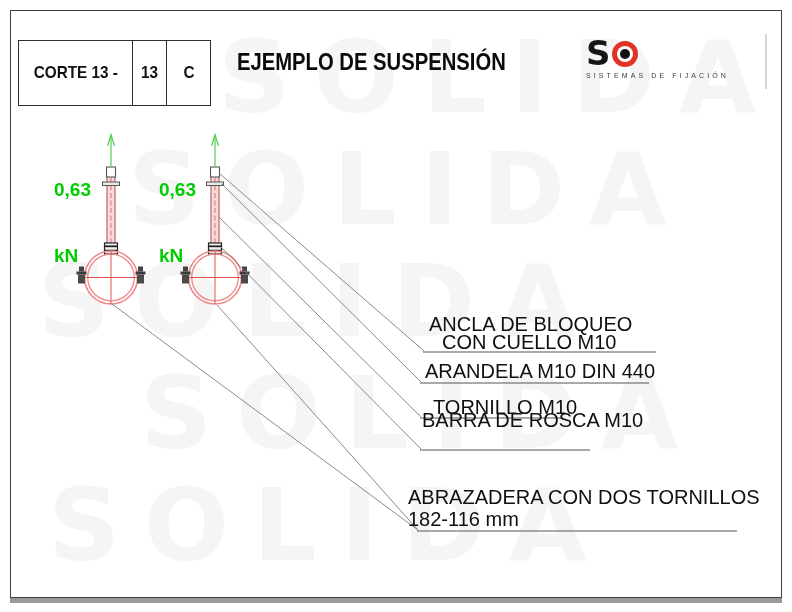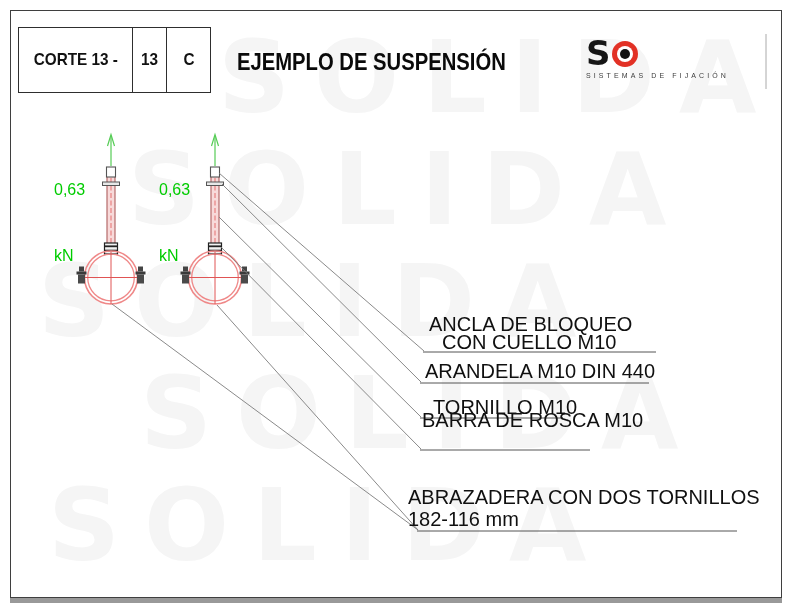--- a/index.html
+++ b/index.html
@@ -20,21 +20,21 @@
     user-select:none;pointer-events:none;
   }
   
   #page-border{
     position:absolute;left:10px;top:10px;width:770px;height:586px;
     border:1px solid #3f3f3f;z-index:1;
     box-shadow:0 5px 0 #999;
   }
   
   #title-block{
-    position:absolute;left:18px;top:27px;width:193px;height:66px;
+    position:absolute;left:18px;top:40px;width:193px;height:66px;
     border:1px solid #2e2e2e;box-sizing:border-box;display:flex;z-index:3;
   }
   .tb-cell{
     display:flex;align-items:center;justify-content:center;
     font-weight:bold;font-size:17px;color:#111;
     border-right:1px solid #2e2e2e;box-sizing:border-box;height:100%;
   }
   .tb-cell:last-child{border-right:none;}
   .tb-squeeze{transform:scaleX(.9);transform-origin:center;white-space:nowrap;}
   
@@ -50,21 +50,21 @@
   #logo-disc{width:26px;height:26px;border-radius:50%;
     background:var(--c-logo_red,#e23125);margin:2px 1px 0 1px;position:relative;}
   #logo-disc::before{content:"";position:absolute;left:50%;top:50%;width:16px;height:16px;
     margin:-8px 0 0 -8px;border-radius:50%;background:#fff;}
   #logo-disc::after{content:"";position:absolute;left:50%;top:50%;width:10px;height:10px;
     margin:-5px 0 0 -5px;border-radius:50%;background:#111;}
   #logo-tagline{margin-top:2px;font-size:7px;letter-spacing:3.1px;color:#3c3c3c;white-space:nowrap;}
   
   .load-label{
     position:absolute;z-index:3;color:var(--c-load_green,#00cc00);
-    font-size:16px;line-height:22px;white-space:pre;
+    font-size:19px;line-height:22px;white-space:pre;font-weight:bold;
   }
   
   .callout{
     position:absolute;z-index:3;color:#101010;font-size:20px;white-space:nowrap;
   }
   .callout .cl{display:block;}
   svg{position:absolute;left:0;top:0;z-index:2;}
   .lead{stroke:var(--c-leader,#7d7d7d);stroke-width:.9;}
   .uline{stroke:#555;stroke-width:1;}
 </style>

